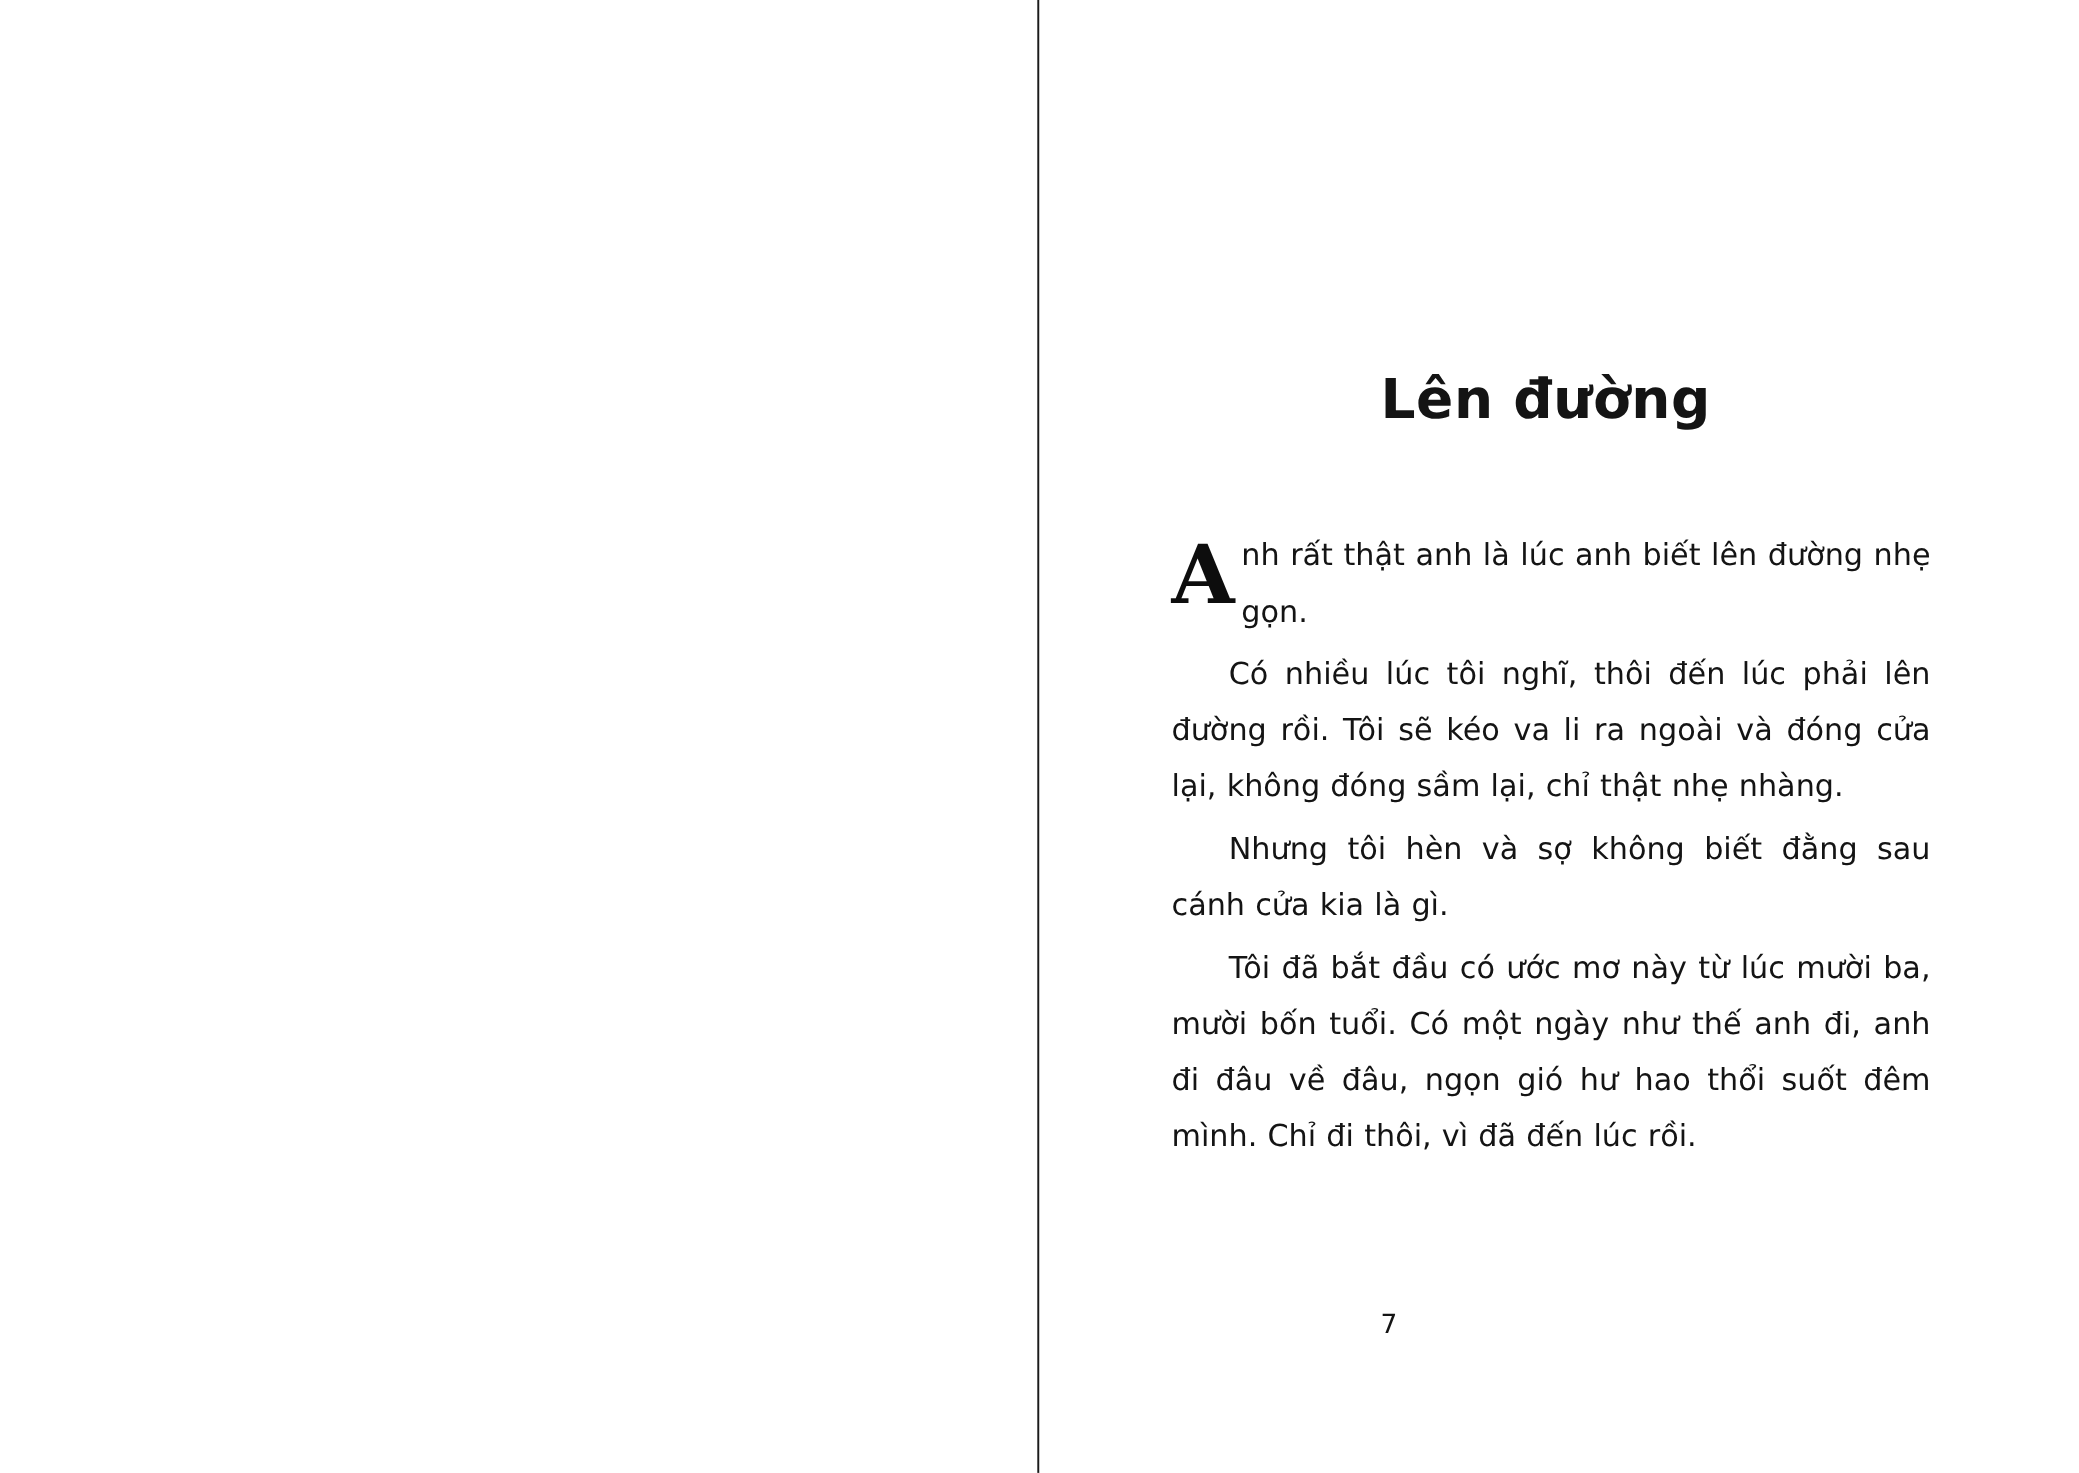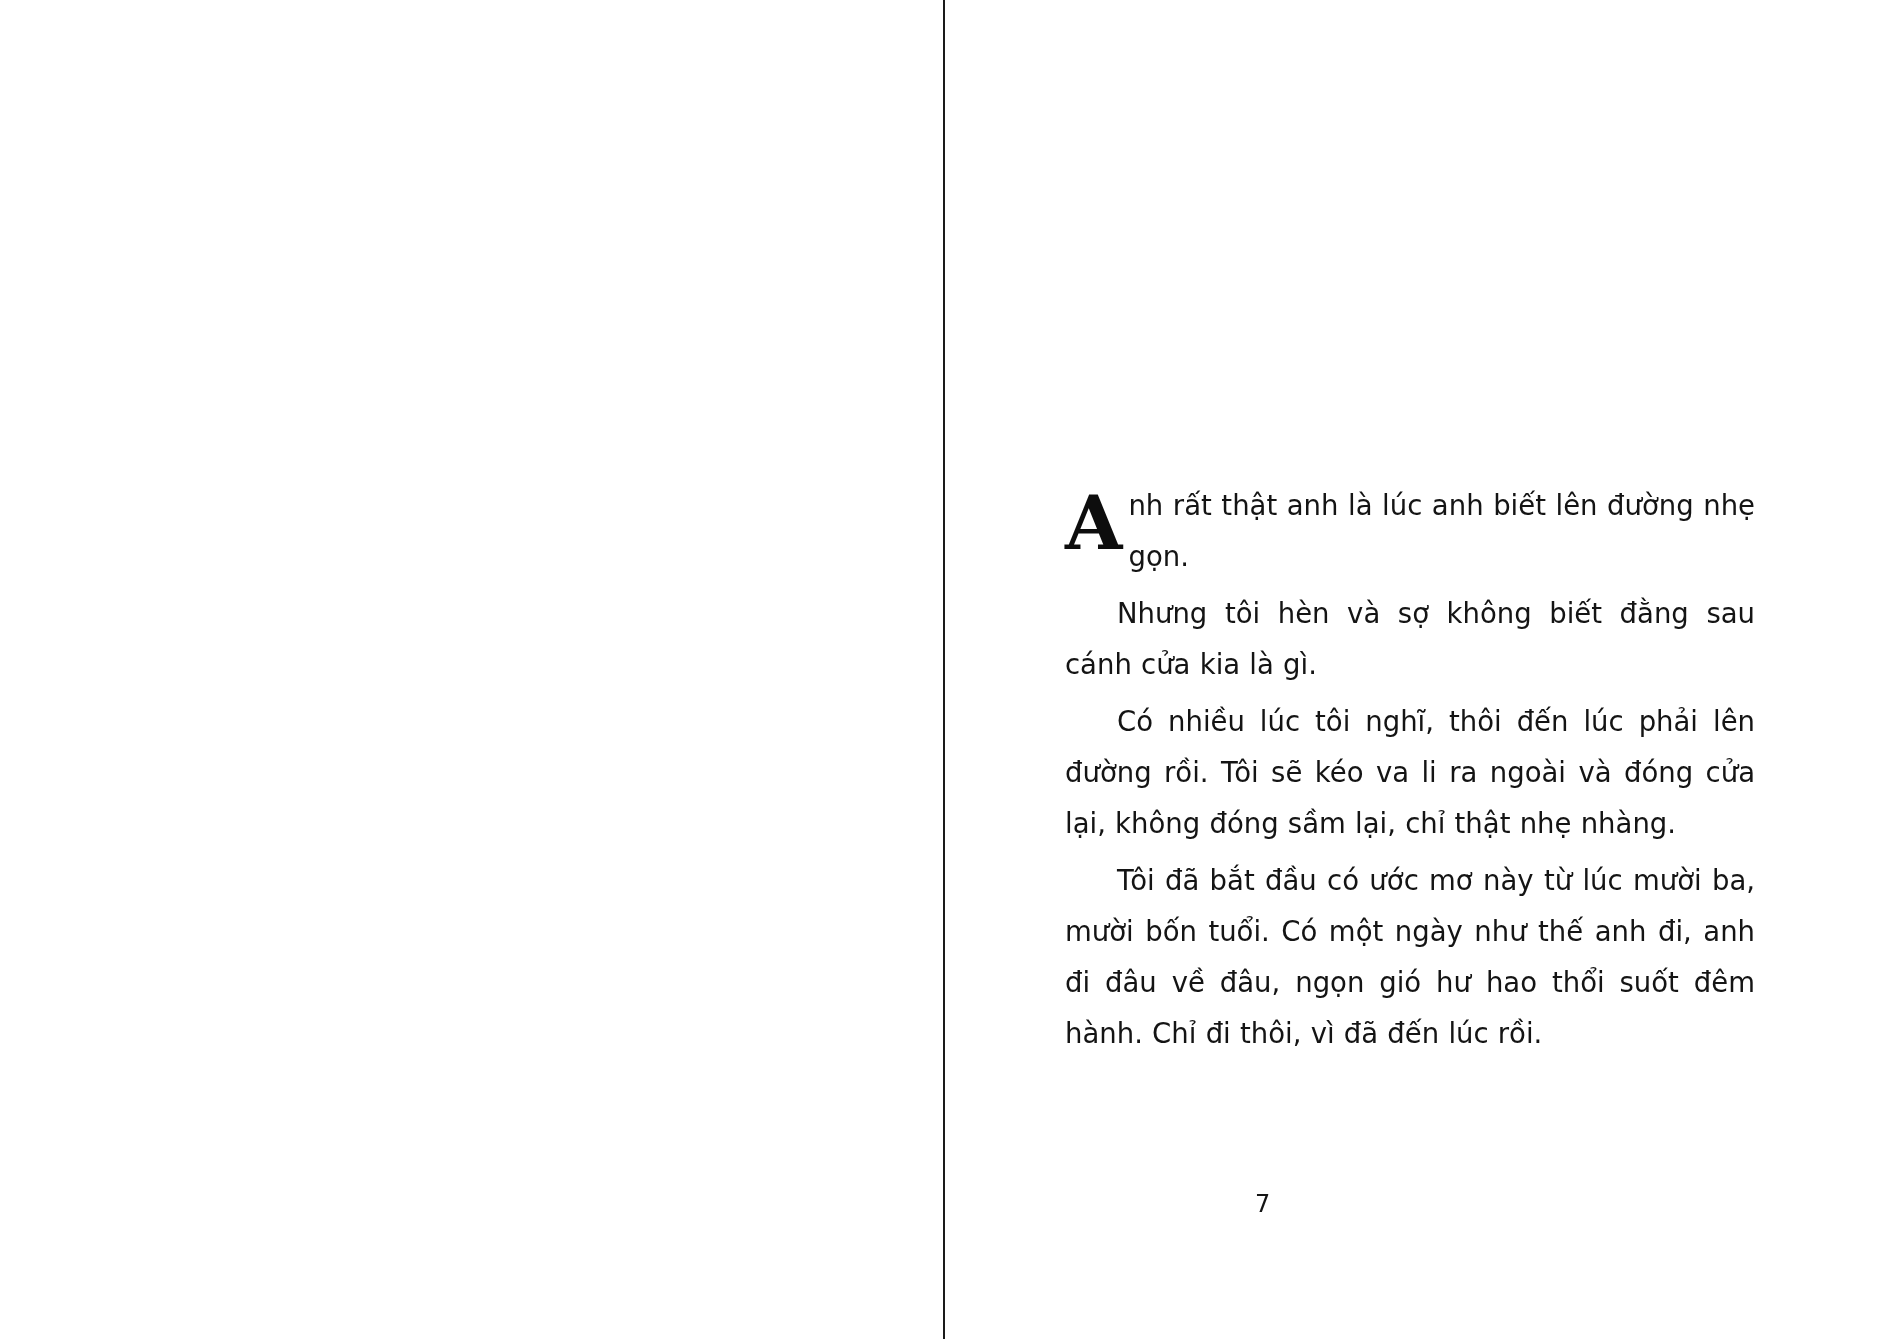--- a/index.html
+++ b/index.html
@@ -94,30 +94,31 @@
 
 <div class="spread">
 
   <div class="page page-left">
     <span></span>
   </div>
 
   <div class="page page-right">
     <div class="right-inner">
 
+      <h1 class="chapter-title">Lên đường</h1>
 
       <div class="body-text">
 
         <p class="para first"><span class="dropcap">A</span><span>nh rất thật anh là lúc anh biết lên đường nhẹ gọn.</span></p>
 
+        <p class="para">Có nhiều lúc tôi nghĩ, thôi đến lúc phải lên đường rồi. Tôi sẽ kéo va li ra ngoài và đóng cửa lại, không đóng sầm lại, chỉ thật nhẹ nhàng.</p>
+
         <p class="para">Nhưng tôi hèn và sợ không biết đằng sau cánh cửa kia là gì.</p>
 
-        <p class="para">Có nhiều lúc tôi nghĩ, thôi đến lúc phải lên đường rồi. Tôi sẽ kéo va li ra ngoài và đóng cửa lại, không đóng sầm lại, chỉ thật nhẹ nhàng.</p>
-
-        <p class="para">Tôi đã bắt đầu có ước mơ này từ lúc mười ba, mười bốn tuổi. Có một ngày như thế anh đi, anh đi đâu về đâu, ngọn gió hư hao thổi suốt đêm hành. Chỉ đi thôi, vì đã đến lúc rồi.</p>
+        <p class="para">Tôi đã bắt đầu có ước mơ này từ lúc mười ba, mười bốn tuổi. Có một ngày như thế anh đi, anh đi đâu về đâu, ngọn gió hư hao thổi suốt đêm mình. Chỉ đi thôi, vì đã đến lúc rồi.</p>
 
 
       </div>
 
       <div class="page-number">7</div>
 
     </div>
   </div>
 
 </div>

